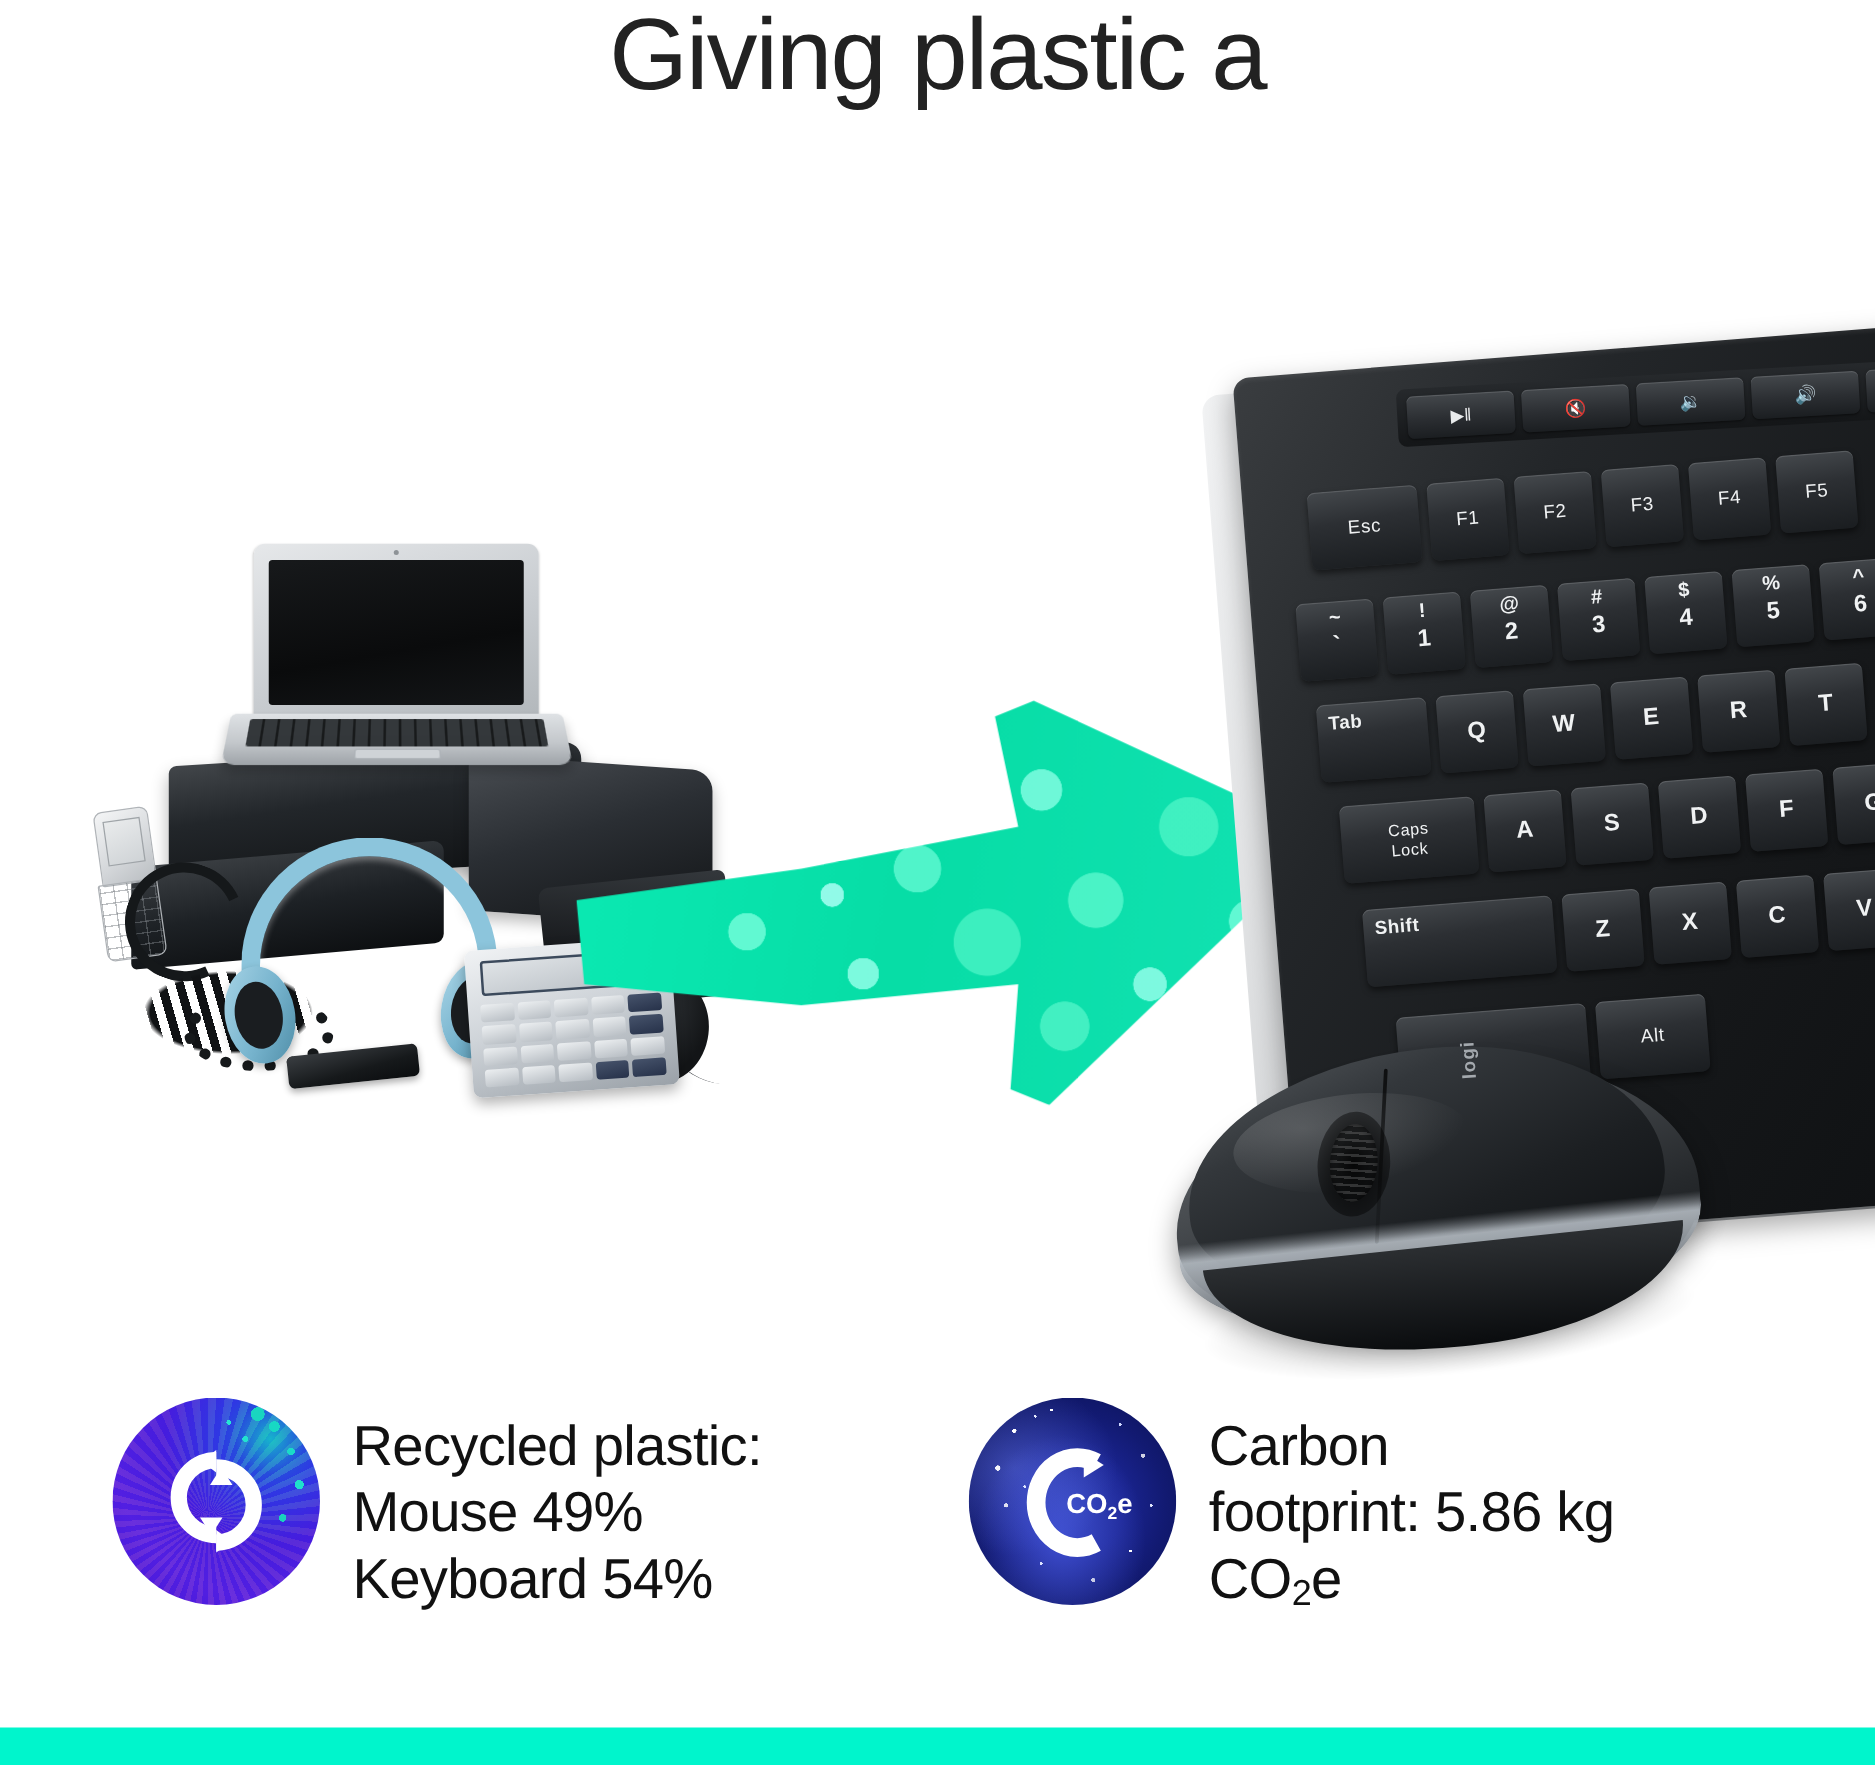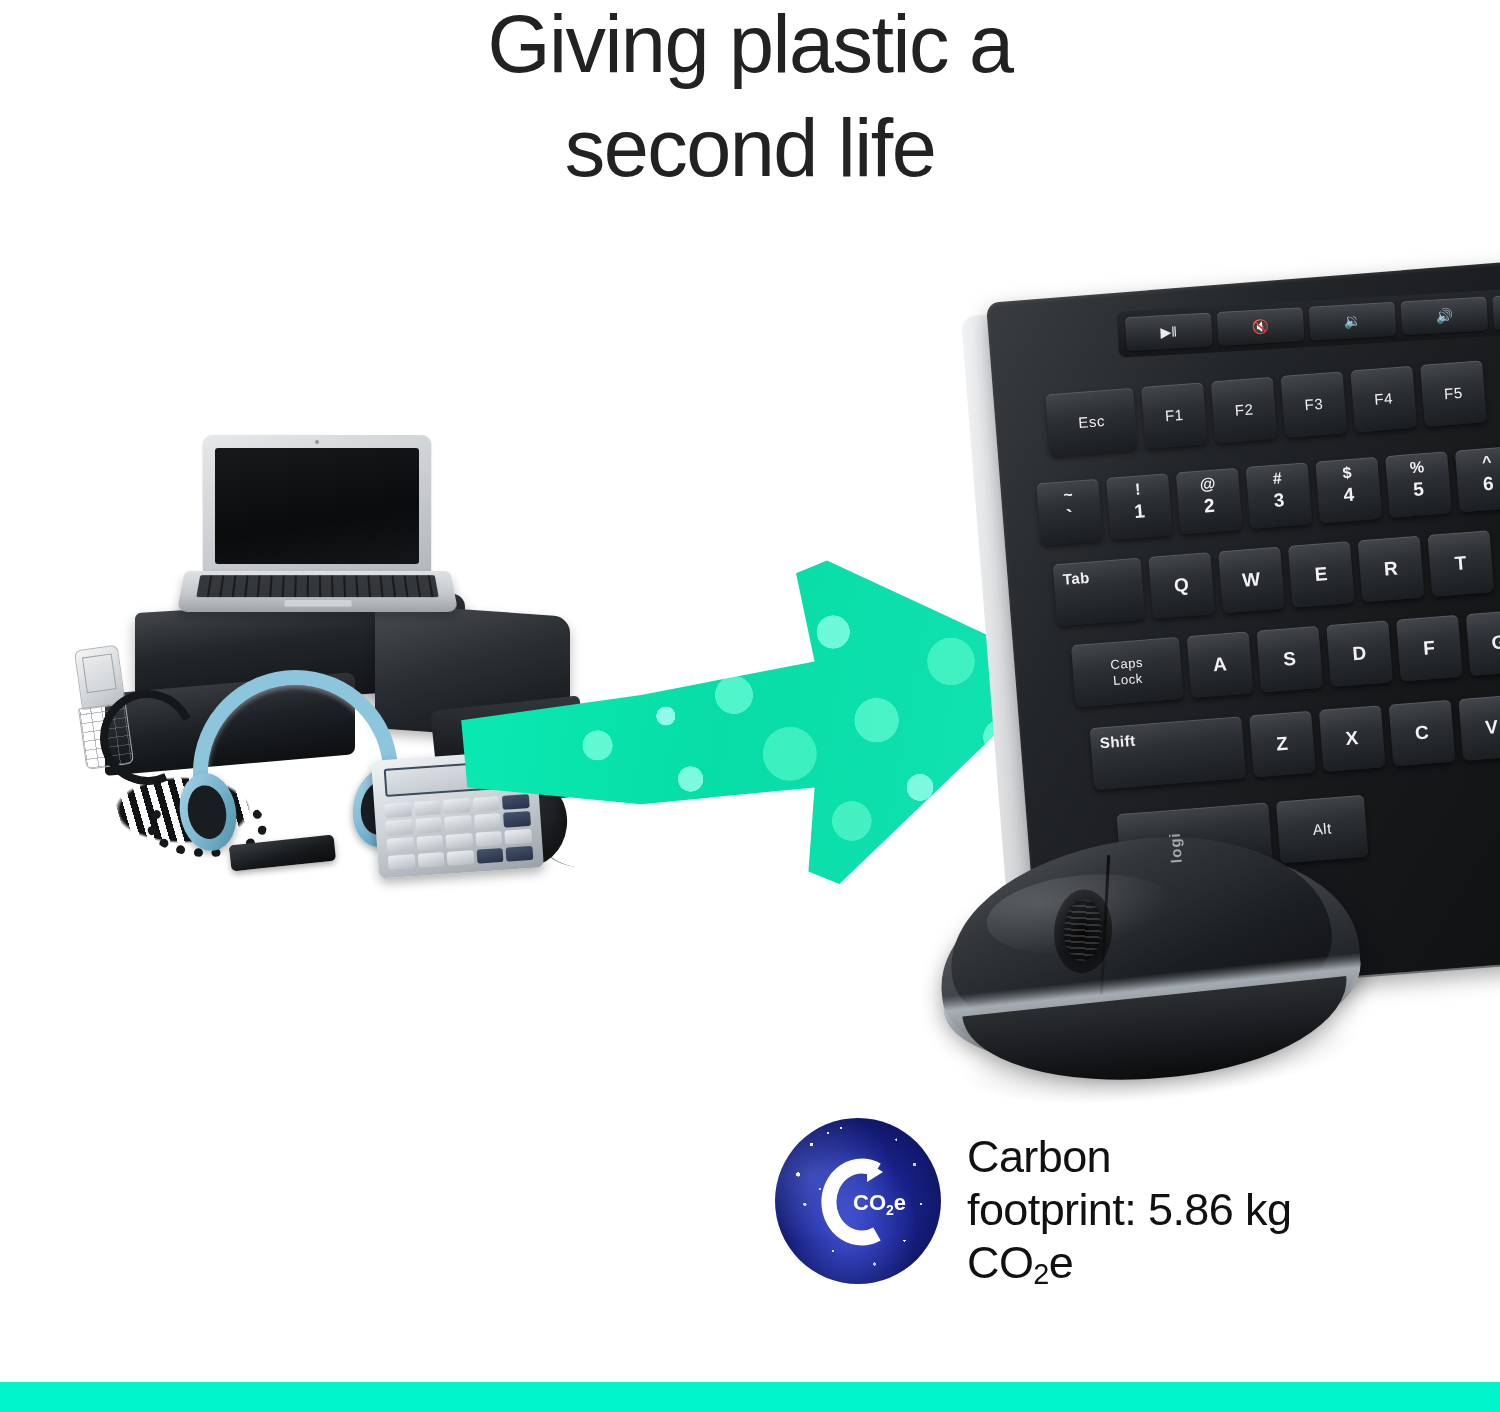--- a/index.html
+++ b/index.html
@@ -380,21 +380,20 @@
   .bottom-bar{
     position:absolute; left:0; top:1382px; width:1500px; height:30px;
     background:#00F5CC; z-index:7;
   }
 </style>
 </head>
 <body>
 
 <div class="title-block">
   <span class="title-line">Giving plastic a</span>
-  <span class="title-line">second life</span>
 </div>
 
 <div class="scene">
 
   <div class="ewaste">
     <div class="blackbox-a"></div>
     <div class="blackbox-b"></div>
     <div class="blackbox-c"></div>
     <div class="blackbox-d"></div>
 
@@ -563,20 +562,37 @@
     <div class="m-foot"></div>
     <div class="m-split"></div>
     <div class="m-wheel-well"></div>
     <div class="m-wheel"></div>
     <div class="m-logo">logi</div>
   </div>
 </div>
 
 <div class="badges">
 
+  <div class="badge recycled">
+    <div class="badge-circle circle-recycled">
+      <svg class="recycle-glyph" width="114" height="106" viewBox="0 0 114 106">
+        <g fill="none" stroke="#ffffff" stroke-width="13" stroke-linecap="butt">
+          <path d="M57 20 A30 30 0 1 0 57 80"></path>
+          <path d="M57 86 A30 30 0 1 0 57 26"></path>
+        </g>
+        <polygon points="57,12 57,30 45,21" fill="#ffffff"></polygon>
+        <polygon points="57,94 57,76 69,85" fill="#ffffff"></polygon>
+        <polygon points="44,66 62,66 53,80" fill="#ffffff"></polygon>
+        <polygon points="70,40 52,40 61,26" fill="#ffffff"></polygon>
+      </svg>
+    </div>
+    <div class="badge-text">Recycled plastic:
+Mouse 49%
+Keyboard 54%</div>
+  </div>
 
   <div class="badge carbon">
     <div class="badge-circle circle-carbon">
       <svg class="carbon-glyph" width="108" height="114" viewBox="0 0 108 114">
         <path d="M72 26 A33 36 0 1 0 72 90" fill="none" stroke="#ffffff" stroke-width="15" stroke-linecap="butt"></path>
         <polygon points="62,18 78,28 62,38" fill="#ffffff"></polygon>
         <text x="48" y="66" font-family="Liberation Sans, sans-serif" font-size="22" font-weight="700" fill="#ffffff">CO<tspan font-size="14" dy="5">2</tspan><tspan dy="-5">e</tspan></text>
       </svg>
     </div>
     <div class="badge-text"><span>Carbon

